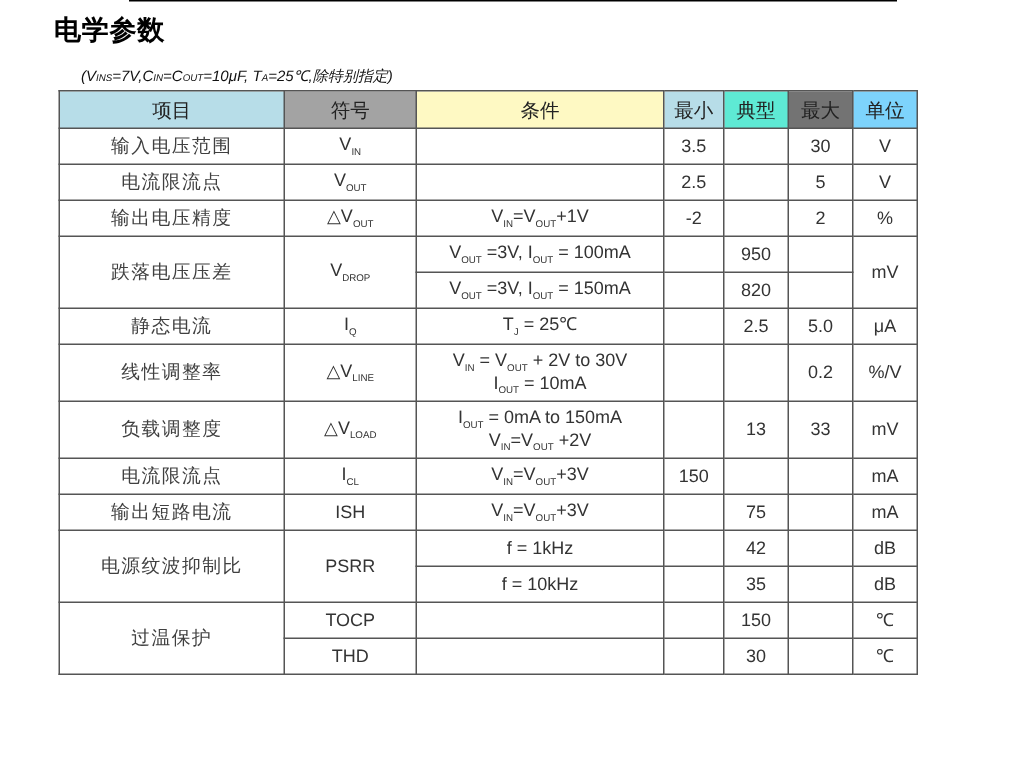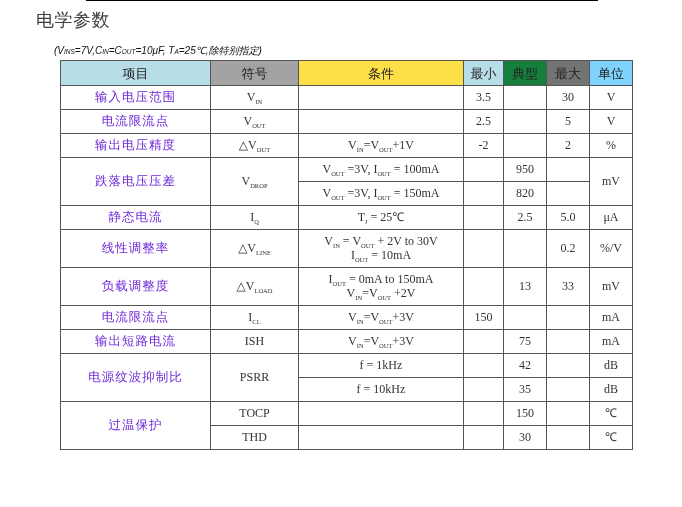--- a/index.html
+++ b/index.html
@@ -1,28 +1,28 @@
 <!DOCTYPE html>
 <html><head>
 <meta charset="utf-8">
 <style>
   html, body { margin:0; padding:0; background:#ffffff; }
   body { width:682px; height:507px; position:relative; overflow:hidden;
          font-family:"DejaVu Sans","Liberation Sans",sans-serif; color:#222; }
   .topline { position:absolute; left:86px; top:0; width:512px; height:1px; background:#000; }
-  .title { position:absolute; left:36px; top:8px; font-size:18px; font-weight:normal; color:#404040; letter-spacing:0.5px; }
+  .title { position:absolute; left:36px; top:8px; font-size:18px; font-weight:bold; color:#000000; letter-spacing:0.5px; }
   .cond-note { position:absolute; left:54px; top:43px; font-size:10px; font-style:italic; color:#111;
                font-family:"Liberation Sans",sans-serif; }
   .cond-note sub { font-size:6.5px; vertical-align:baseline; position:relative; top:0; }
-  table.spec { position:absolute; left:60px; top:60px; border-collapse:collapse; table-layout:fixed;
-               width:572px; font-family:Liberation Serif, serif;padding-left:33px; }
+  table.spec { position:absolute; left:39px; top:60px; border-collapse:collapse; table-layout:fixed;
+               width:572px; font-family:Liberation Sans, sans-serif;padding-left:33px; }
   table.spec td, table.spec th { border:1.5px solid #555; text-align:center; vertical-align:middle;
                font-size:12px; font-weight:normal; color:#333; padding:0; line-height:13px; }
   table.spec th { background:#b7dde8; height:24px; font-size:13px; color:#222; }
-  table.spec td.cn { font-size:12.5px; color:#6d28d9; letter-spacing:1px; }
+  table.spec td.cn { font-size:12.5px; color:#404040; letter-spacing:1px; }
   .sub { font-size:6.5px; position:relative; top:3px; }
   .h25 { height:24px; }
   .h38 { height:38px; }
   .split2 { line-height:20px; }
   .dc { display:block; }
 </style>
 </head>
 <body>
 
 <div class="topline"></div>
@@ -38,23 +38,23 @@
       <col style="width:165px">
     <col style="width:40px">
       <col style="width:43px">
       <col style="width:43px">
       <col style="width:43px">
   </colgroup>
   <thead>
     <tr>
       <th style="background: rgb(183, 221, 232);">项目</th>
       <th style="background: #a3a3a3;">符号</th>
-      <th style="background: #fde047;">条件</th>
+      <th style="background: #fef9c3;">条件</th>
       <th style="background: rgb(183, 221, 232);">最小</th>
-      <th style="background: #15803d;">典型</th>
+      <th style="background: #5eead4;">典型</th>
       <th style="background: #737373;">最大</th>
       <th style="background: #7dd3fc;">单位</th>
     </tr>
   </thead>
   <tbody>
 
     <tr class="h25">
       <td class="cn">输入电压范围</td>
       <td><span>V</span><span class="sub">IN</span></td>
       <td></td>

